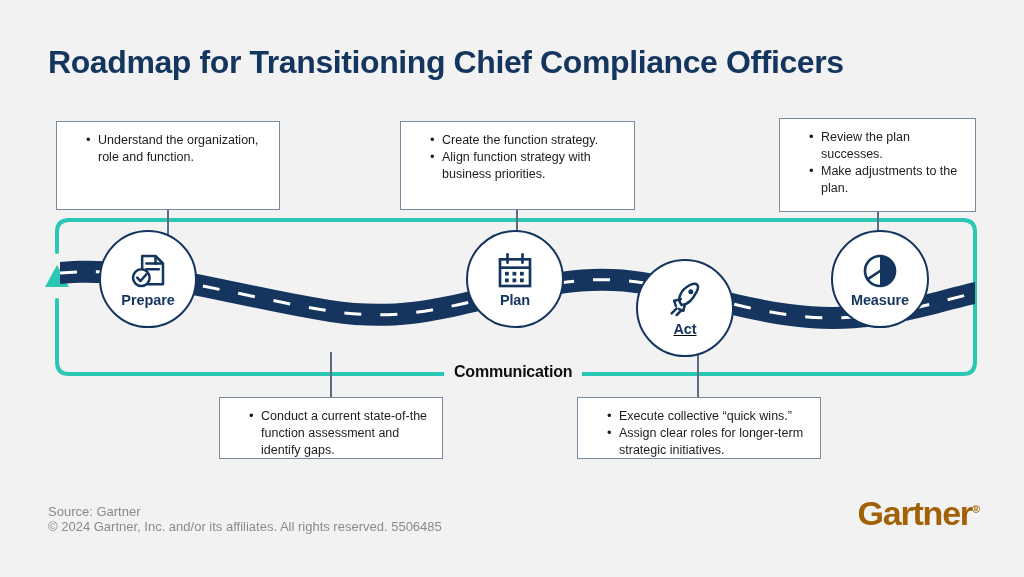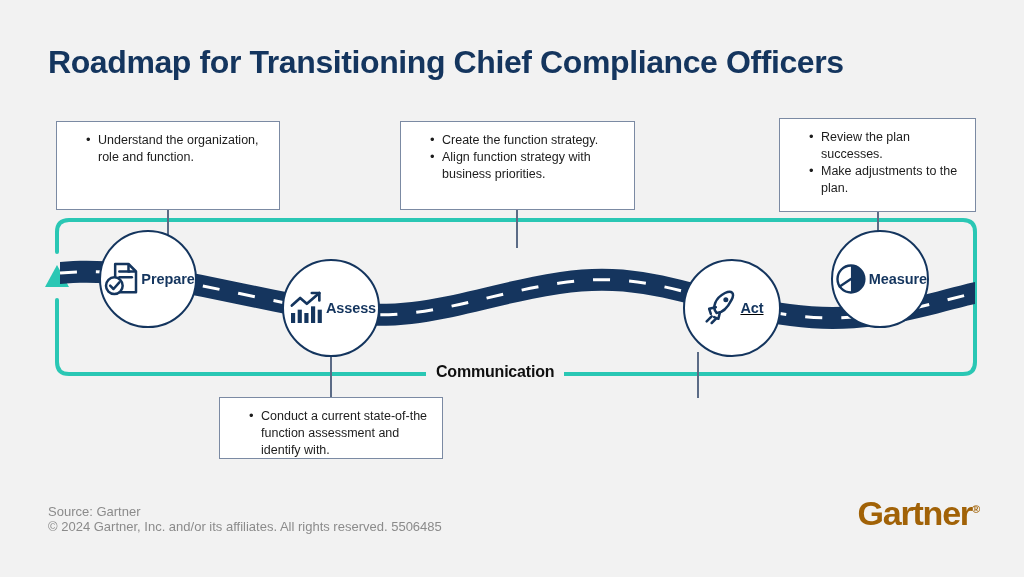--- a/index.html
+++ b/index.html
@@ -57,38 +57,39 @@
   .layer { position: absolute; left: 0; top: 0; width: 1024px; height: 577px; }
 
   
   .node {
     position: absolute;
     width: 98px; height: 98px;
     border-radius: 50%;
     background: #ffffff;
     border: 2px solid #14355e;
     display: flex;
+    flex-direction: column;
     align-items: center;
     justify-content: center;
   }
   .node .glyph { width: 40px; height: 40px; margin-bottom: 1px; }
   .node .lbl {
     font-size: 14.5px; font-weight: bold; color: #14355e;
     letter-spacing: -0.1px;
   }
   .n-prepare { left: 99px;  top: 230px; }
   .n-assess  { left: 282px; top: 259px; }
   .n-plan    { left: 466px; top: 230px; }
-  .n-act     { left: 683px; top: 259px; text-decoration: underline; }
+  .n-act     { left: 636px; top: 259px; text-decoration: underline; }
   .n-measure { left: 831px; top: 230px; }
 
   
   .comm-label {
     position: absolute;
-    left: 426px; top: 363px;
+    left: 444px; top: 363px;
     padding: 0 10px;
     background: #f2f2f2;
     font-size: 16px; font-weight: bold;
     color: #101010;
     letter-spacing: -0.2px;
   }
 
   
   .source {
     position: absolute; left: 48px; top: 504px;
@@ -158,50 +159,59 @@
 
   <div class="callout cal-measure">
     <ul>
       <li>Review the plan successes.</li>
       <li>Make adjustments to the plan.</li>
     </ul>
   </div>
 
   <div class="callout cal-assess">
     <ul>
-      <li>Conduct a current state-of-the function assessment and identify with.</li>
-    </ul>
-  </div>
-
+      <li>Conduct a current state-of-the function assessment and identify gaps.</li>
+    </ul>
+  </div>
+
+  <div class="callout cal-act">
+    <ul>
+      <li>Execute collective “quick wins.”</li>
+      <li>Assign clear roles for longer-term strategic initiatives.</li>
+    </ul>
+  </div>
 
   <div class="node n-prepare">
     <svg class="glyph" viewBox="0 0 48 48" xmlns="http://www.w3.org/2000/svg">
       <path d="M17 6 h16 l9 9 v25 h-25 z" fill="none" stroke="#14355e" stroke-width="3" stroke-linejoin="round"></path>
       <path d="M33 6 v9 h9" fill="none" stroke="#14355e" stroke-width="3" stroke-linejoin="round"></path>
       <line x1="22" y1="15" x2="34" y2="15" stroke="#14355e" stroke-width="3" stroke-linecap="round"></line>
       <line x1="22" y1="22" x2="37" y2="22" stroke="#14355e" stroke-width="3" stroke-linecap="round"></line>
       <circle cx="16" cy="32" r="10" fill="#ffffff" stroke="#14355e" stroke-width="3"></circle>
       <path d="M11 32 l4 4 l7 -8" fill="none" stroke="#14355e" stroke-width="3" stroke-linecap="round" stroke-linejoin="round"></path>
     </svg>
     <div class="lbl">Prepare</div>
   </div>
 
-  <div class="node n-assess">
-    <svg class="glyph" viewBox="0 0 48 48" xmlns="http://www.w3.org/2000/svg">
-      <path d="M7 21 L17 12 L25 19 L40 6" fill="none" stroke="#14355e" stroke-width="3.2" stroke-linecap="round" stroke-linejoin="round"></path>
-      <path d="M31 6 h9 v9" fill="none" stroke="#14355e" stroke-width="3.2" stroke-linecap="round" stroke-linejoin="round"></path>
-      <rect x="6" y="30" width="5" height="12" fill="#14355e"></rect>
-      <rect x="14" y="26" width="5" height="16" fill="#14355e"></rect>
-      <rect x="22" y="30" width="5" height="12" fill="#14355e"></rect>
-      <rect x="30" y="22" width="5" height="20" fill="#14355e"></rect>
-      <rect x="38" y="26" width="5" height="16" fill="#14355e"></rect>
-    </svg>
-    <div class="lbl">Assess</div>
-  </div>
-
+
+  <div class="node n-plan">
+    <svg class="glyph" viewBox="0 0 48 48" xmlns="http://www.w3.org/2000/svg">
+      <rect x="6" y="10" width="36" height="32" fill="none" stroke="#14355e" stroke-width="3.2"></rect>
+      <line x1="6" y1="20" x2="42" y2="20" stroke="#14355e" stroke-width="3.2"></line>
+      <line x1="15" y1="4" x2="15" y2="14" stroke="#14355e" stroke-width="3.2" stroke-linecap="round"></line>
+      <line x1="33" y1="4" x2="33" y2="14" stroke="#14355e" stroke-width="3.2" stroke-linecap="round"></line>
+      <rect x="12" y="25" width="4.5" height="4.5" fill="#14355e"></rect>
+      <rect x="21" y="25" width="4.5" height="4.5" fill="#14355e"></rect>
+      <rect x="30" y="25" width="4.5" height="4.5" fill="#14355e"></rect>
+      <rect x="12" y="33" width="4.5" height="4.5" fill="#14355e"></rect>
+      <rect x="21" y="33" width="4.5" height="4.5" fill="#14355e"></rect>
+      <rect x="30" y="33" width="4.5" height="4.5" fill="#14355e"></rect>
+    </svg>
+    <div class="lbl">Plan</div>
+  </div>
 
   <div class="node n-act">
     <svg class="glyph" viewBox="0 0 48 48" xmlns="http://www.w3.org/2000/svg">
       <path d="M20 30 C14 24, 18 12, 30 6 C38 2, 42 6, 38 14 C32 26, 26 30, 20 30 Z" fill="none" stroke="#14355e" stroke-width="3" stroke-linejoin="round"></path>
       <circle cx="31" cy="14" r="3" fill="#14355e"></circle>
       <path d="M19 23 L11 25 L13 31" fill="none" stroke="#14355e" stroke-width="3" stroke-linecap="round" stroke-linejoin="round"></path>
       <path d="M24 29 L22 37 L17 35" fill="none" stroke="#14355e" stroke-width="3" stroke-linecap="round" stroke-linejoin="round"></path>
       <line x1="8" y1="40" x2="14" y2="34" stroke="#14355e" stroke-width="3" stroke-linecap="round"></line>
       <line x1="14" y1="42" x2="19" y2="37" stroke="#14355e" stroke-width="3" stroke-linecap="round"></line>
     </svg>

